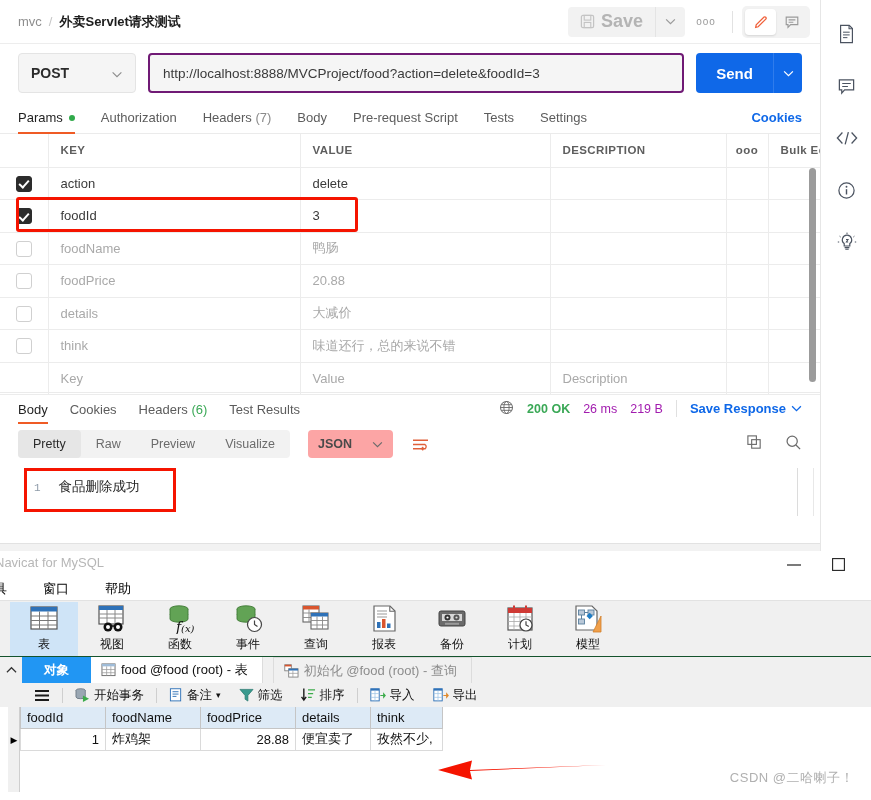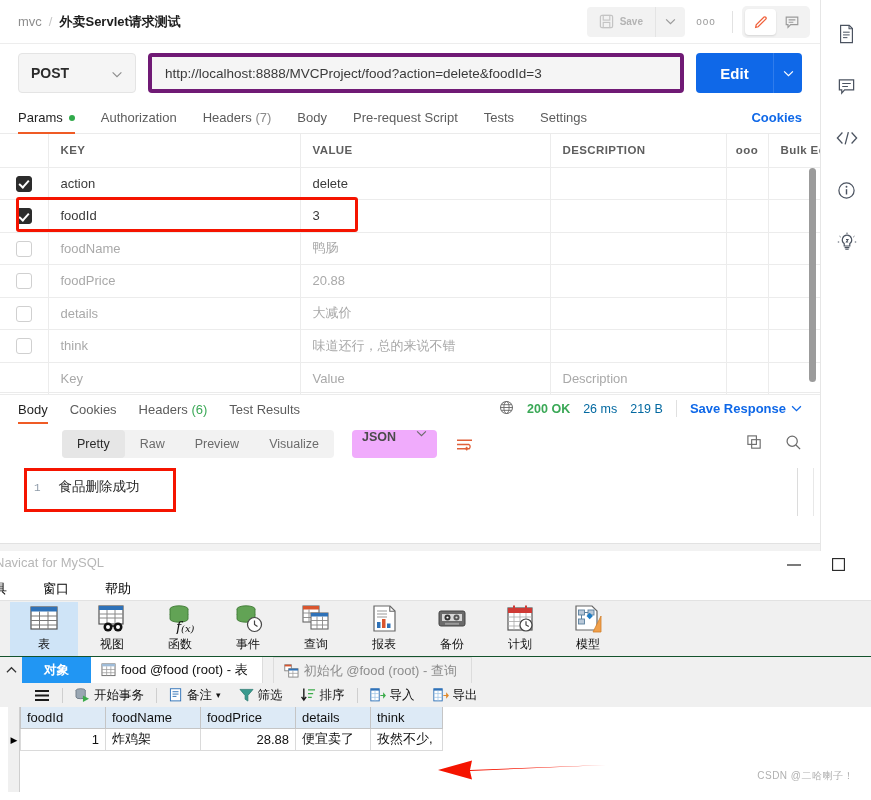--- a/index.html
+++ b/index.html
@@ -22,38 +22,38 @@
 
   
   .pm-topbar { height:44px; border-bottom:1px solid #ededed; display:flex; align-items:center; padding:0 10px 0 18px; }
   .crumb-mvc { color:#8e8e8e; font-size:13px;text-align:center; }
   .crumb-sep { color:#c6c6c6; margin:0 7px; font-size:13px; }
   .crumb-cur { color:#1c1c1c; font-size:13px; font-weight:bold; }
   .topbar-right { margin-left:auto; display:flex; align-items:center; gap:0; }
 
   .save-group { display:flex; align-items:center; }
   .save-btn { display:flex; align-items:center; gap:6px; background:#f2f2f2; color:#b4b4b4;
-    height:30px; padding:0 12px; border-radius:4px 0 0 4px; font-size:10px; font-weight:bold; }
+    height:30px; padding:0 12px; border-radius:4px 0 0 4px; font-size:18px; font-weight:bold; }
   .save-caret { background:#f2f2f2; height:30px; width:30px; border-radius:0 4px 4px 0;
     display:flex; align-items:center; justify-content:center; border-left:1px solid #e4e4e4; color:#9a9a9a; }
   .dots-btn { width:34px; height:30px; display:flex; align-items:center; justify-content:center;
     letter-spacing:1px; color:#9a9a9a; font-size:10px; margin-left:4px; }
   .vdiv { width:1px; height:22px; background:#e2e2e2; margin:0 9px; }
   .pencil-group { display:flex; align-items:center; background:#f2f2f2; border-radius:5px; padding:3px; }
   .pencil-box { width:31px; height:26px; background:#fff; border-radius:4px; display:flex; align-items:center; justify-content:center;
     box-shadow:0 1px 2px rgba(0,0,0,.12); }
   .comment-box { width:31px; height:26px; display:flex; align-items:center; justify-content:center; }
 
   
   .pm-urlrow { height:58px; display:flex; align-items:center; padding:0 18px; gap:12px; }
   .method-box { width:118px; height:40px; background:#f5f5f5; border:1px solid #e4e4e4; border-radius:4px;
     display:flex; align-items:center; padding:0 12px; }
   .method-box .m-label { font-size:14px; font-weight:bold; color:#2b2b2b; }
   .method-box .m-caret { margin-left:auto; color:#8d8d8d; }
-  .url-box { flex:1; height:40px; background:#f5f5f5; border:4px solid #701a75; border-radius:4px;
+  .url-box { flex:1; height:40px; background:#f5f5f5; border:2px solid #701a75; border-radius:4px;
     display:flex; align-items:center; padding:0 13px; font-size:13.5px; color:#3a3a3a; }
   .send-group { display:flex; }
   .send-btn { background:#0f68e8; color:#fff; height:40px; width:77px; display:flex; align-items:center; justify-content:center;
     font-size:15px; font-weight:bold; border-radius:4px 0 0 4px; }
   .send-caret { background:#0f68e8; color:#fff; width:29px; height:40px; display:flex; align-items:center; justify-content:center;
     border-radius:0 4px 4px 0; border-left:1px solid #2f7cec; }
 
   
   .pm-reqtabs { height:32px; display:flex; align-items:flex-end; padding:0 18px; border-bottom:1px solid #ebebeb; position:relative; }
   .rtab { font-size:13px; color:#5c5c5c; padding:0 0 8px 0; margin-right:26px; position:relative; white-space:nowrap; }
@@ -84,30 +84,30 @@
   .tbl-scroll { position:absolute; right:4px; top:34px; width:7px; height:214px; background:#9b9b9b; border-radius:4px; }
 
   
   .pm-respbar { height:32px; display:flex; align-items:center; padding:0 18px; border-top:1px solid #ebebeb; }
   .rsp-tab { font-size:13px; color:#5c5c5c; margin-right:22px; position:relative; padding-bottom:7px; padding-top:8px; }
   .rsp-tab.active { color:#1f1f1f; }
   .rsp-tab.active:after { content:""; position:absolute; left:0; right:0; bottom:0px; height:2px; background:#ef5b25; }
   .rsp-tab .cnt { color:#3aa856; }
   .rsp-meta { margin-left:auto; display:flex; align-items:center; gap:13px; font-size:12.5px; }
   .rsp-meta .ok { color:#3aa856; font-weight:bold; }
-  .rsp-meta .ms, .rsp-meta .sz { color:#0369a1; }
+  .rsp-meta .ms, .rsp-meta .sz { color:#a21caf; }
   .metadiv { width:1px; height:17px; background:#e0e0e0; }
   .save-resp { color:#0f68e8; font-weight:bold; font-size:13px; display:flex; align-items:center; gap:5px; }
 
   
-  .pm-prettybar { height:40px; display:flex; align-items:center; padding:0 18px; gap:0;margin-left:44px; }
+  .pm-prettybar { height:40px; display:flex; align-items:center; padding:0 18px; gap:0; }
   .seg { display:flex; background:#f2f2f2; border-radius:4px; height:28px; align-items:center; }
   .seg .s { font-size:12.5px; color:#6b6b6b; padding:0 15px; height:28px; display:flex; align-items:center; }
   .seg .s.active { background:#e6e6e6; border-radius:4px; color:#2a2a2a; }
-  .json-sel { margin-left:18px; background:#f0abfc; border-radius:4px; height:28px; display:flex; padding:0 10px; gap:20px;
+  .json-sel { margin-left:18px; background:#fca5a5; border-radius:4px; height:28px; display:flex; align-items:center; padding:0 10px; gap:20px;
     font-size:12.5px; font-weight:bold; color:#4a4a4a; }
   .wrapbtn { margin-left:14px; width:26px; height:26px; display:flex; align-items:center; justify-content:center; }
   .pretty-right { margin-left:auto; display:flex; align-items:center; gap:22px; }
 
   
   .pm-body { position:relative; height:76px; padding-left:18px; }
   .body-hl { position:absolute; left:24px; top:4px; width:152px; height:44px; border:3px solid #f51400; background:#fff; }
   .body-line { position:absolute; left:34px; top:14px; display:flex; align-items:baseline; gap:18px; }
   .ln-num { font-size:11px; color:#8e9aa8; font-family:"Liberation Mono", monospace; }
   .ln-txt { font-size:13.5px; color:#262626; }
@@ -150,21 +150,21 @@
   .nv-grid { position:relative; height:85px; background:#fff; }
   .grid-leftbar2 { position:absolute; left:8px; top:0; width:12px; height:85px; background:#f0f0f0; border-right:1px solid #cfcfcf; }
   table.nvgrid { position:absolute; left:20px; top:0; border-collapse:collapse; table-layout:fixed; }
   table.nvgrid th { background:#ddeaf6; border:1px solid #c5c5c5; border-top:none; font-weight:normal; font-size:13px; color:#111;
      height:21px; padding:0 6px; text-align:left; }
   table.nvgrid td { border:1px solid #dadada; border-top:none; font-size:13px; color:#111; height:22px; padding:0 6px; background:#fff; }
   td.num { text-align:right; }
   .rowmark { position:absolute; left:8px; top:22px; width:12px; height:22px; display:flex; align-items:center; justify-content:center; font-size:9px; color:#000; }
 
   .red-arrow { position:absolute; left:438px; top:758px; width:168px; height:24px; }
-  .csdn { position:absolute; right:17px; top:769px; font-size:10px; color:#b0b0b0; letter-spacing:.5px;text-align:right; }
+  .csdn { position:absolute; right:17px; top:769px; font-size:13px; color:#b0b0b0; letter-spacing:.5px;text-align:right; }
 </style>
 </head>
 <body>
 
 <div id="postman">
   <div class="pm-main">
 
     <div class="pm-topbar">
       <span class="crumb-mvc">mvc</span>
       <span class="crumb-sep">/</span>
@@ -208,21 +208,21 @@
       <div class="method-box">
         <span class="m-label">POST</span>
         <span class="m-caret">
           <svg width="12" height="7" viewBox="0 0 12 8">
               <path d="M1 1.5 L6 6.5 L11 1.5" fill="none" stroke="#8d8d8d" stroke-width="1.3"></path>
             </svg>
         </span>
       </div>
       <div class="url-box">http://localhost:8888/MVCProject/food?action=delete&amp;foodId=3</div>
       <div class="send-group">
-        <div class="send-btn">Edit</div>
+        <div class="send-btn">Send</div>
         <div class="send-caret">
           <svg width="11" height="7" viewBox="0 0 12 8">
               <path d="M1 1.5 L6 6.5 L11 1.5" fill="none" stroke="#ffffff" stroke-width="1.4"></path>
             </svg>
         </div>
       </div>
     </div>
 
     <div class="pm-reqtabs">
       <div class="rtab active">

